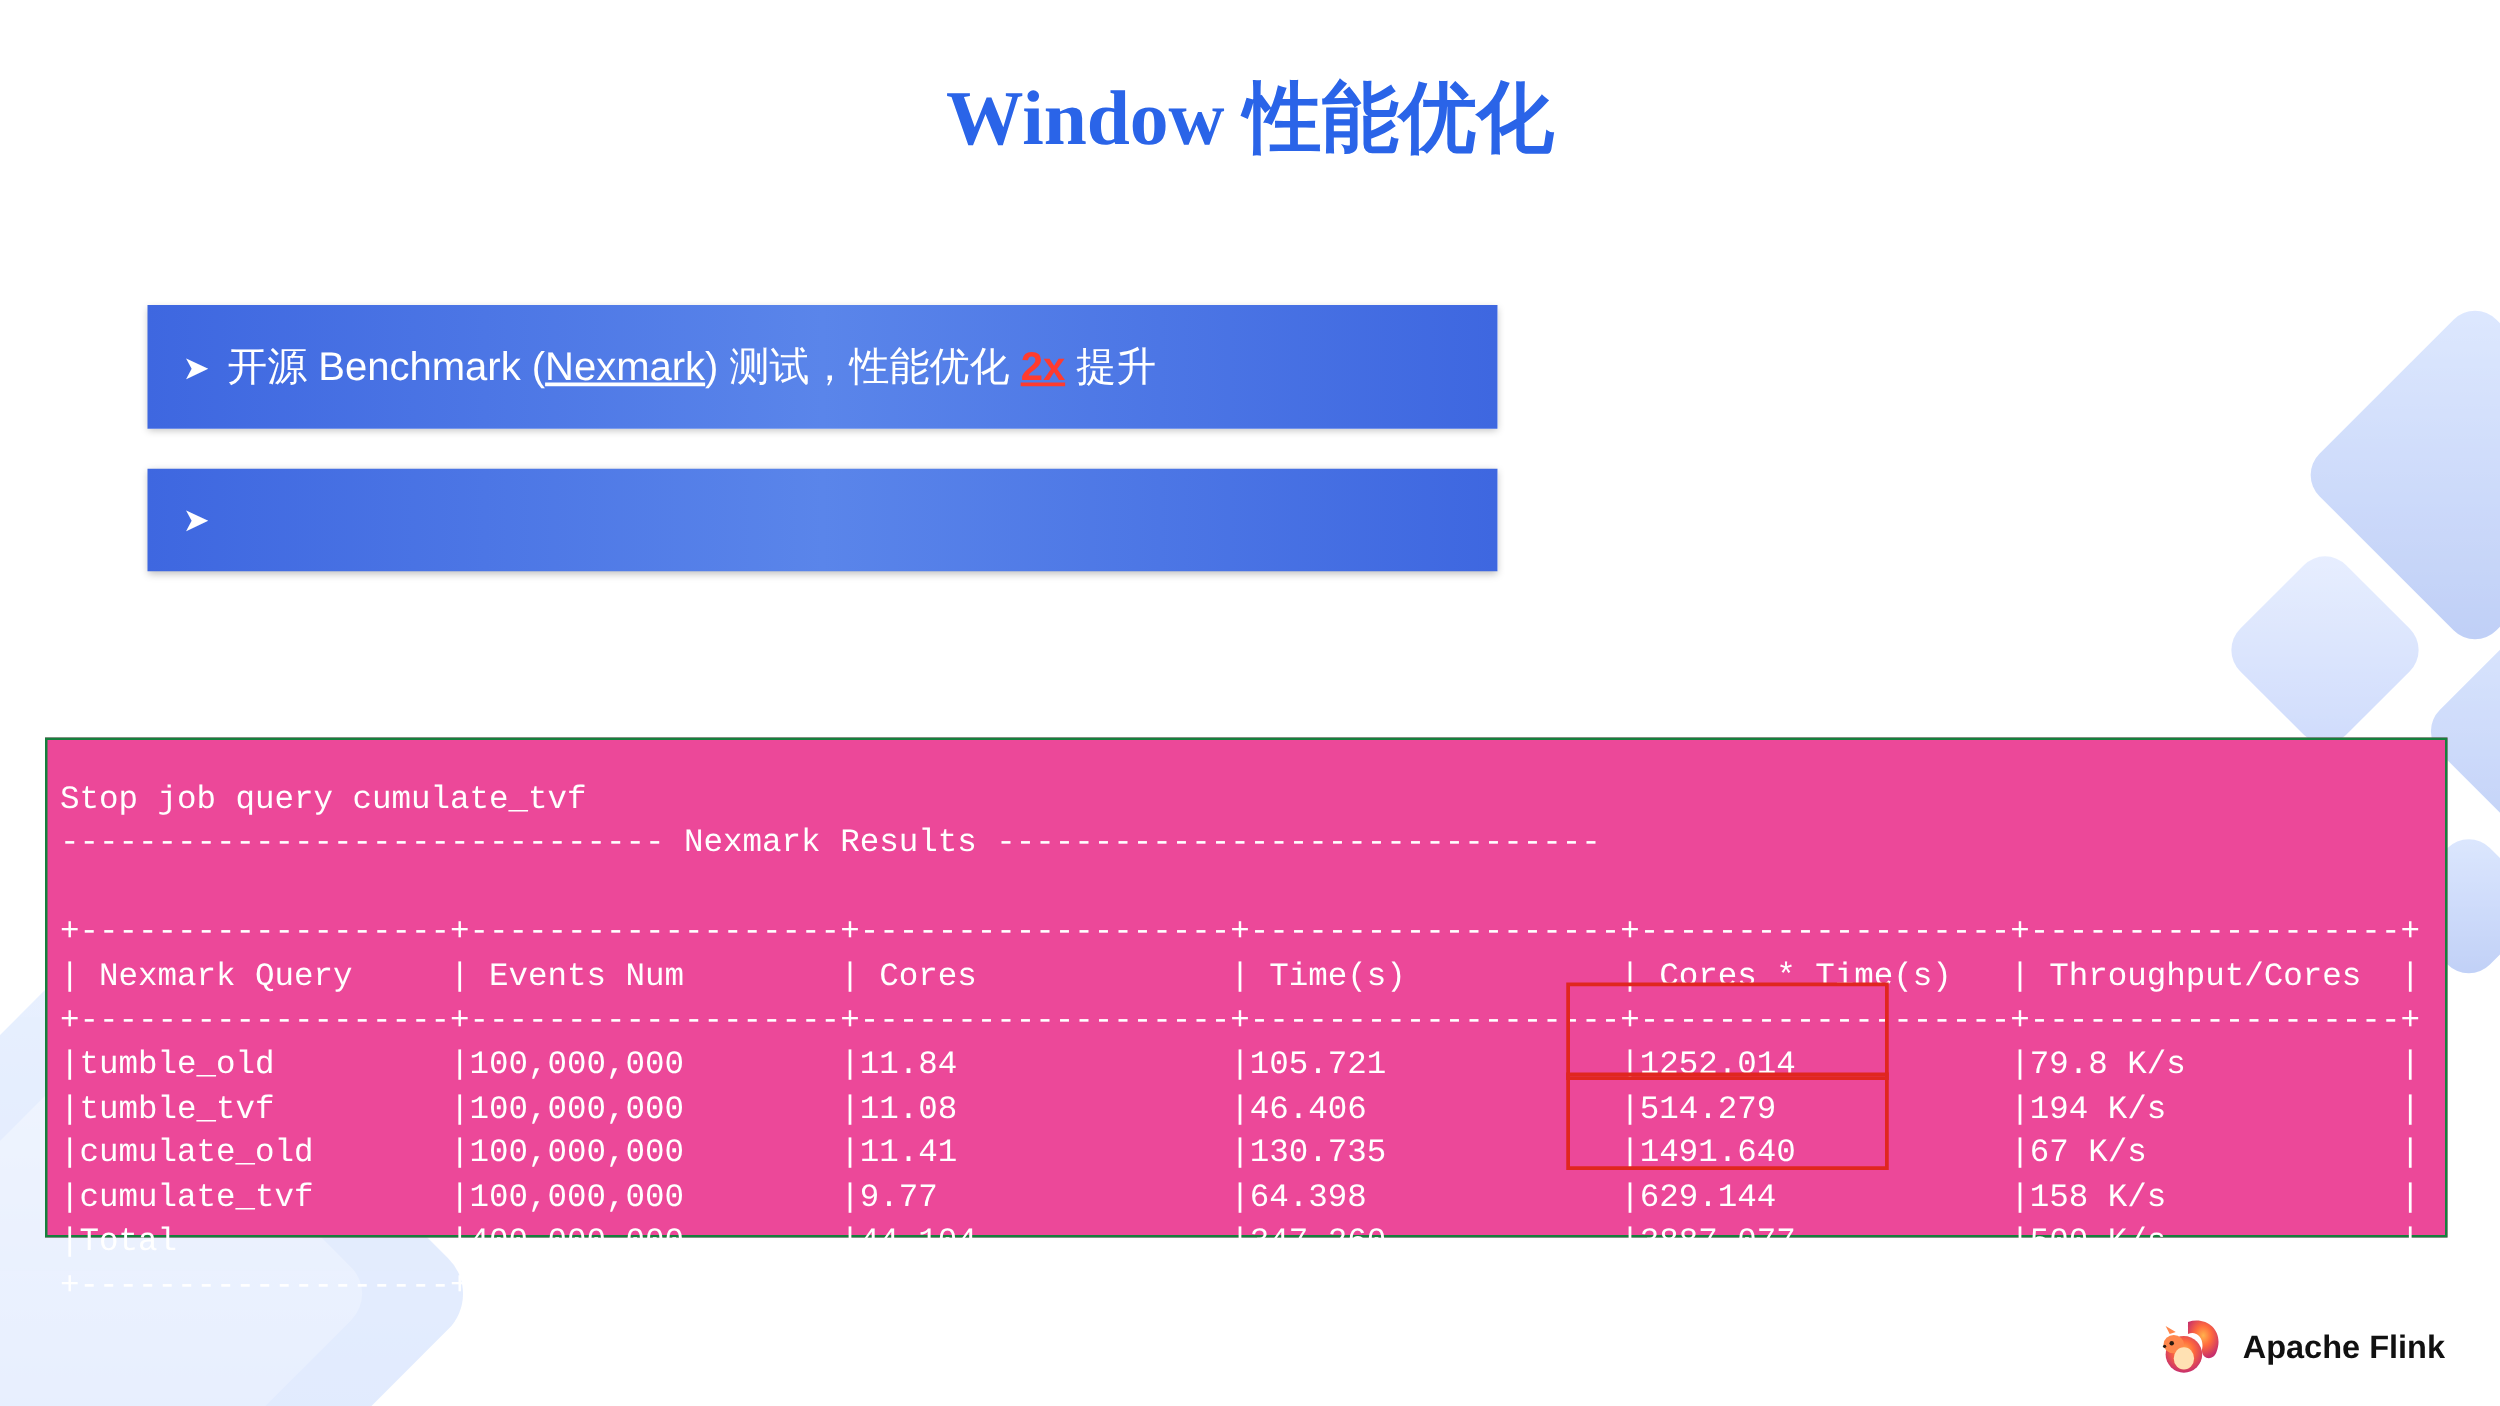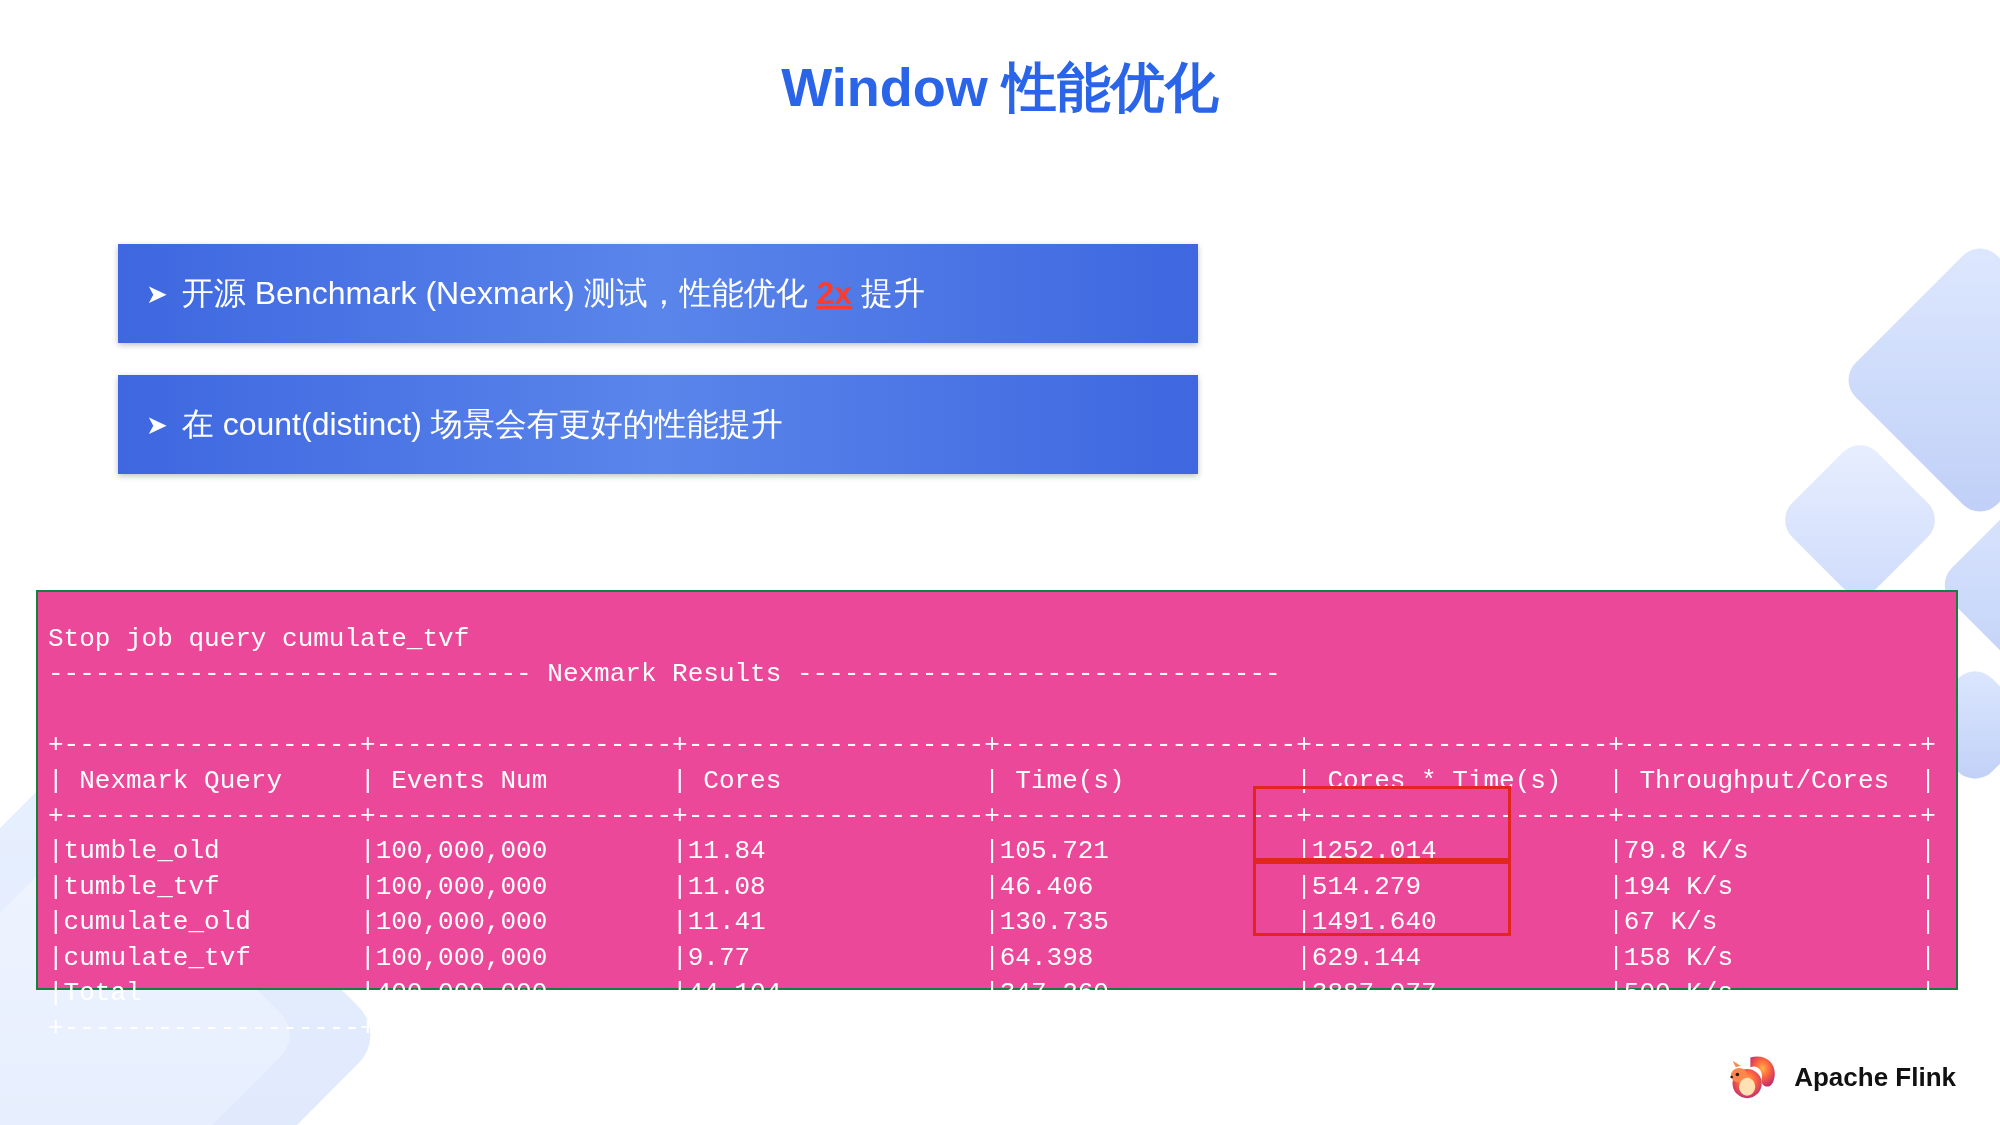--- a/index.html
+++ b/index.html
@@ -55,24 +55,25 @@
   .deco-tr-wrap .c3 { top: 220px; right: 220px; width:120px; height:120px; background:linear-gradient(135deg,#d7e3ff,#a7befa); }
   .deco-tr-wrap .c4 { top: 440px; right: 120px; width:90px; height:90px; }
 
   
   .title {
     position: absolute;
     top: 52px;
     left: 0;
     right: 0;
     text-align: center;
-    font-size: 54px;
+    font-size: 62px;
     font-weight: 700;
     color: #2a64e8;
     z-index: 2;
+    font-family: Liberation Serif, serif;
   }
 
   
   .bullets {
     position: absolute;
     left: 118px;
     top: 244px;
     width: 1080px;
     z-index: 2;
   }
@@ -87,21 +88,21 @@
     align-items: center;
     gap: 14px;
   }
   .bullet .arrow {
     font-size: 26px;
     line-height: 1;
   }
   .bullet .txt {
     line-height: 1.35;
   }
-  .bullet .uline { }
+  .bullet .uline { text-decoration: underline; }
   .bullet .redx  { color: #ff3b2e; font-weight: 600; text-decoration: underline; }
 
   
   .term-wrap {
     position: absolute;
     left: 36px;
     top: 590px;
     width: 1922px;
     height: 400px;
     background: #ec4899;
@@ -167,21 +168,20 @@
 
 <div class="bullets">
   <div class="bullet">
     <span class="arrow">➤</span>
     <span class="txt">
       <span>开源 Benchmark (</span><span class="uline">Nexmark</span><span>) 测试，性能优化 </span><span class="redx">2x</span><span> 提升</span>
     </span>
   </div>
   <div class="bullet">
     <span class="arrow">➤</span>
-    <span class="txt">在 count(distinct) 场景会有更好的性能提升</span>
   </div>
 </div>
 
 <div class="term-wrap">
   <pre class="term" id="term">Stop job query cumulate_tvf
 ------------------------------- Nexmark Results -------------------------------
 
 +-------------------+-------------------+-------------------+-------------------+-------------------+-------------------+
 | Nexmark Query     | Events Num        | Cores             | Time(s)           | Cores * Time(s)   | Throughput/Cores  |
 +-------------------+-------------------+-------------------+-------------------+-------------------+-------------------+

